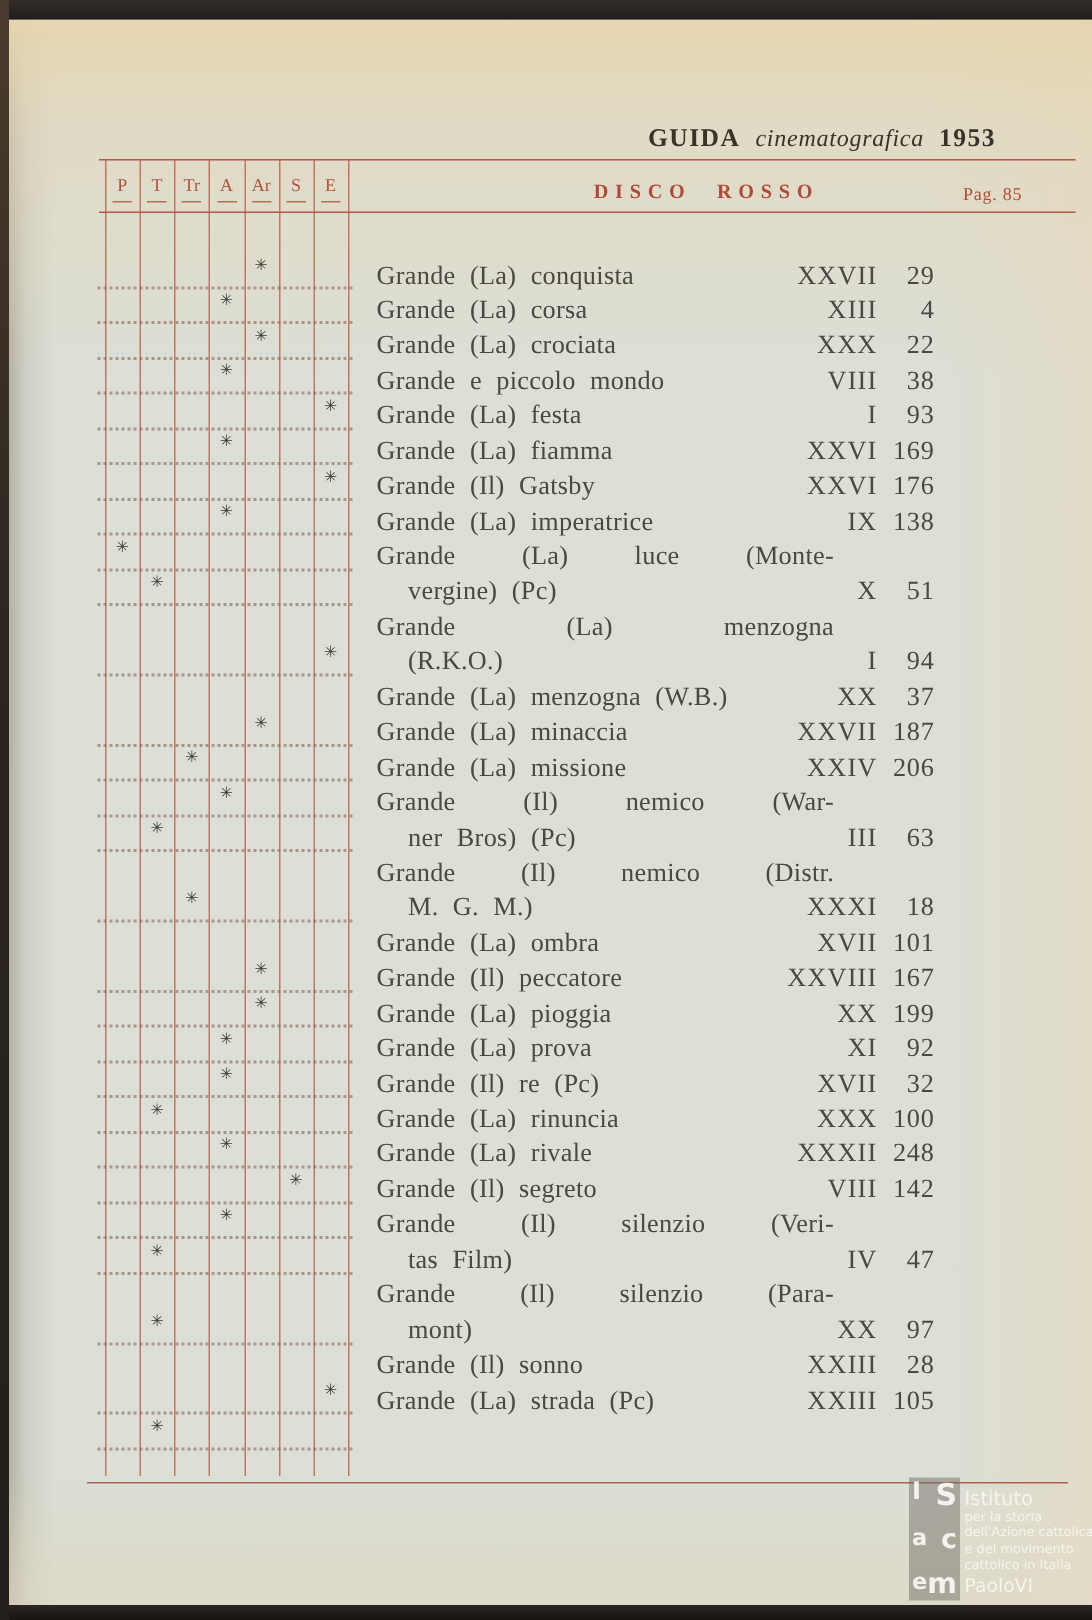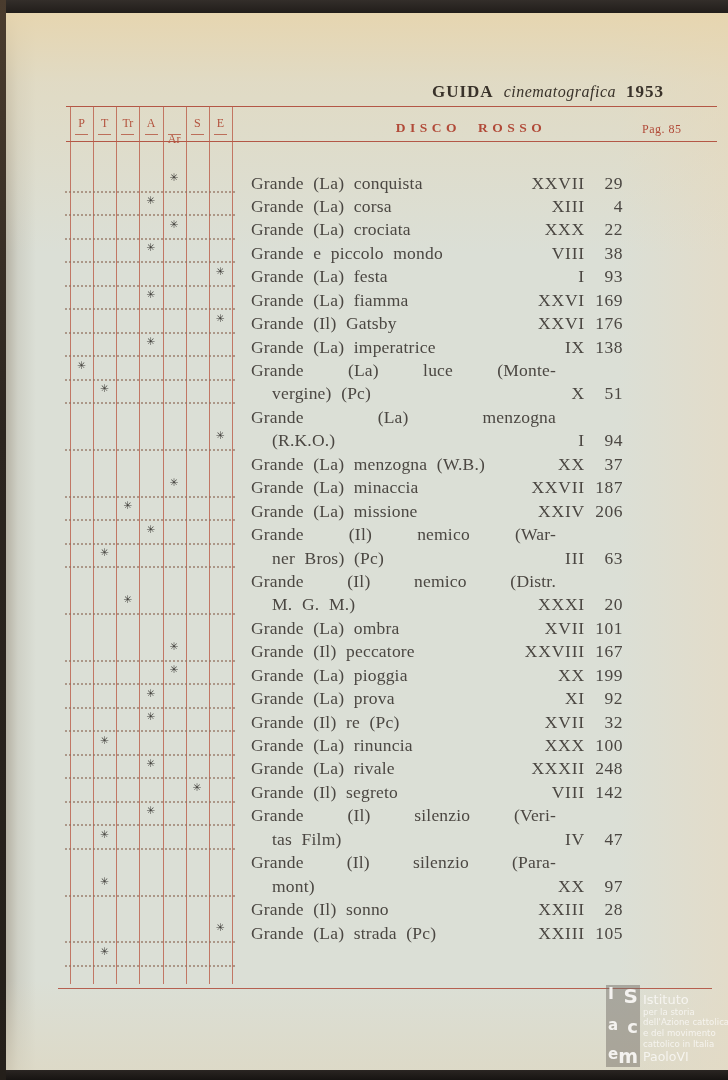--- a/index.html
+++ b/index.html
@@ -82,21 +82,21 @@
       </div>
     <div id="letters">
         <div class="col-letter" style="left: 64px; width: 23.1429px; top: 103px;">P</div>
         <div class="col-dash" style="left: 69.0714px; width: 13px; top: 121px;"></div>
         <div class="col-letter" style="left: 87.1429px; width: 23.1429px; top: 103px;">T</div>
         <div class="col-dash" style="left: 92.2143px; width: 13px; top: 121px;"></div>
         <div class="col-letter" style="left: 110.286px; width: 23.1429px; top: 103px;">Tr</div>
         <div class="col-dash" style="left: 115.357px; width: 13px; top: 121px;"></div>
         <div class="col-letter" style="left: 133.429px; width: 23.1429px; top: 103px;">A</div>
         <div class="col-dash" style="left: 138.5px; width: 13px; top: 121px;"></div>
-        <div class="col-letter" style="left: 156.571px; width: 23.1429px; top: 119px;">Ar</div>
+        <div class="col-letter" style="left: 156.571px; width: 23.1429px; top: 103px;">Ar</div>
         <div class="col-dash" style="left: 161.643px; width: 13px; top: 121px;"></div>
         <div class="col-letter" style="left: 179.714px; width: 23.1429px; top: 103px;">S</div>
         <div class="col-dash" style="left: 184.786px; width: 13px; top: 121px;"></div>
         <div class="col-letter" style="left: 202.857px; width: 23.1429px; top: 103px;">E</div>
         <div class="col-dash" style="left: 207.929px; width: 13px; top: 121px;"></div>
       </div>
     <div id="leaders">
         <div class="leader" style="left: 59px; width: 170px; top: 178px;"></div>
         <div class="leader" style="left: 59px; width: 170px; top: 201.45px;"></div>
         <div class="leader" style="left: 59px; width: 170px; top: 224.9px;"></div>
@@ -236,21 +236,21 @@
           <span class="t cont">ner Bros) (Pc)</span>
           <span class="roman">III</span>
           <span class="pg">63</span>
         </div>
         <div class="line">
           <span class="t just">Grande (Il) nemico (Distr.</span>
         </div>
         <div class="line">
           <span class="t cont">M. G. M.)</span>
           <span class="roman">XXXI</span>
-          <span class="pg">20</span>
+          <span class="pg">18</span>
         </div>
         <div class="line">
           <span class="t">Grande (La) ombra</span>
           <span class="roman">XVII</span>
           <span class="pg">101</span>
         </div>
         <div class="line">
           <span class="t">Grande (Il) peccatore</span>
           <span class="roman">XXVIII</span>
           <span class="pg">167</span>

